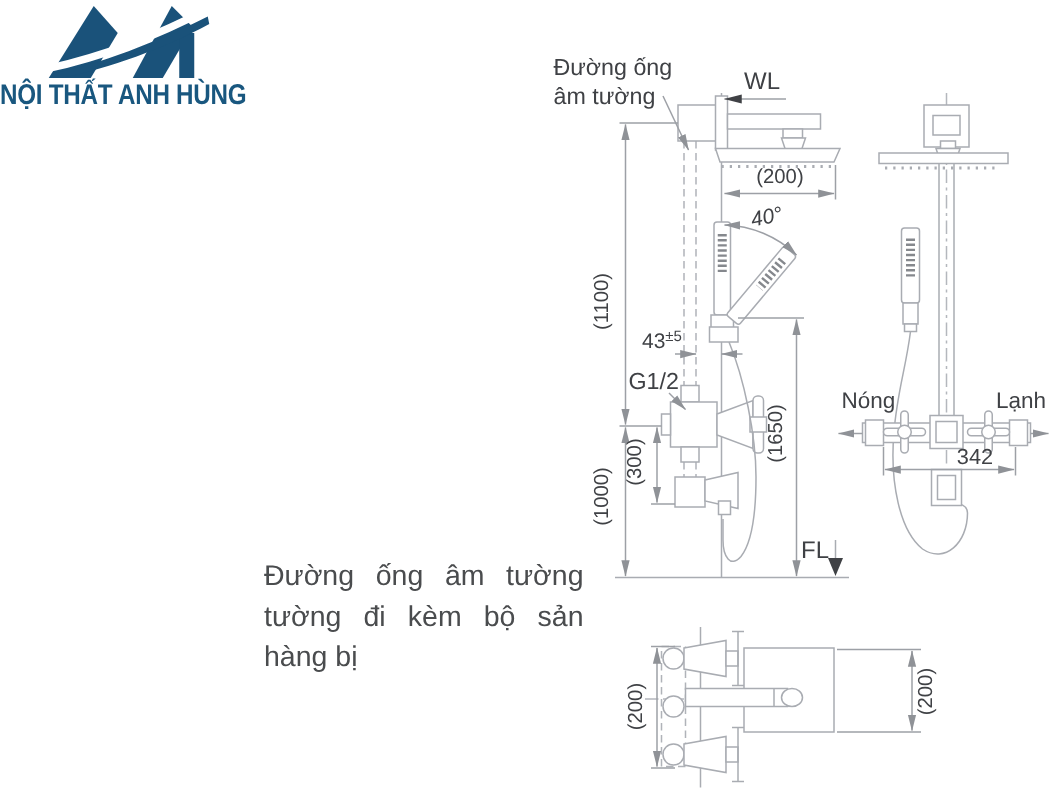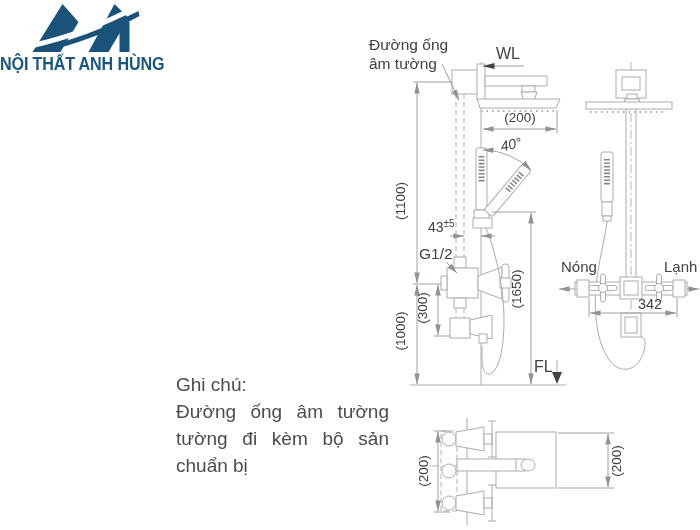--- a/index.html
+++ b/index.html
@@ -42,24 +42,23 @@
       <polygon points="56,50 82,2 96,16 76,50"></polygon>
       <rect x="87" y="20" width="10" height="30"></rect>
       <path d="M2,47 C34,41 72,26 106,9 L107,14 C76,31 36,45 4,51 Z"></path>
     </g>
     <path d="M-2,44 C35,36 74,21 108,3" stroke="#ffffff" stroke-width="5" fill="none"></path>
   </svg>
   <div class="logo-name">NỘI THẤT ANH HÙNG</div>
 </div>
 
 <div class="note">
-  <div>Ghi chú:</div>
   <div class="jl">Đường ống âm tường</div>
   <div class="jl">tường đi kèm bộ sản</div>
-  <div>chuẩn bị</div>
+  <div>hàng bị</div>
 </div>
 
 <svg class="drawing" viewBox="0 0 700 530">
   <defs>
     <marker id="mA" viewBox="0 0 12 8" refX="11.5" refY="4" markerWidth="11" markerHeight="8" orient="auto-start-reverse">
         <path d="M12,4 L0,1 L0,7 Z" fill="#8f9297"></path>
       </marker>
     <marker id="mD" viewBox="0 0 12 8" refX="11.5" refY="4" markerWidth="12" markerHeight="8" orient="auto-start-reverse">
         <path d="M12,4 L0,1 L0,7 Z" fill="#3f4145"></path>
       </marker>

